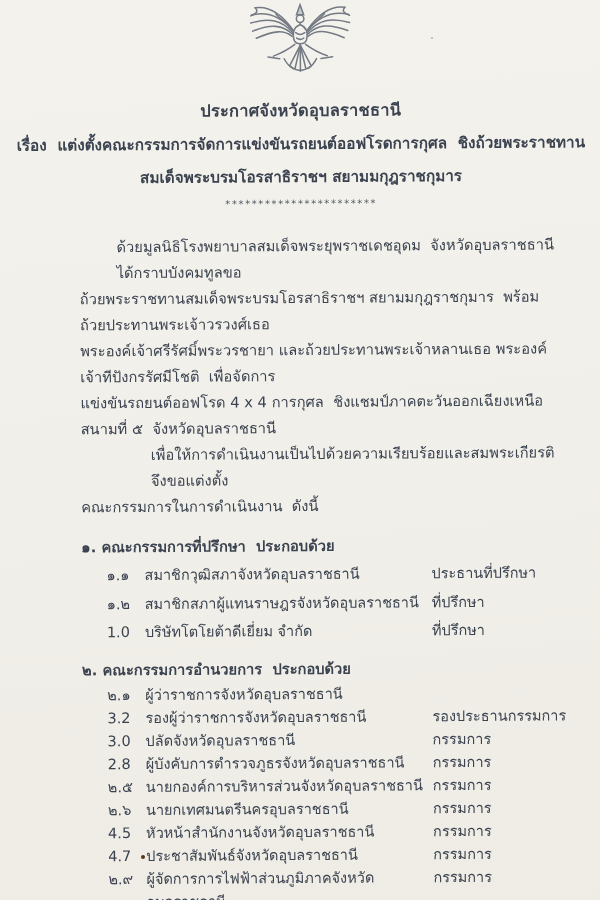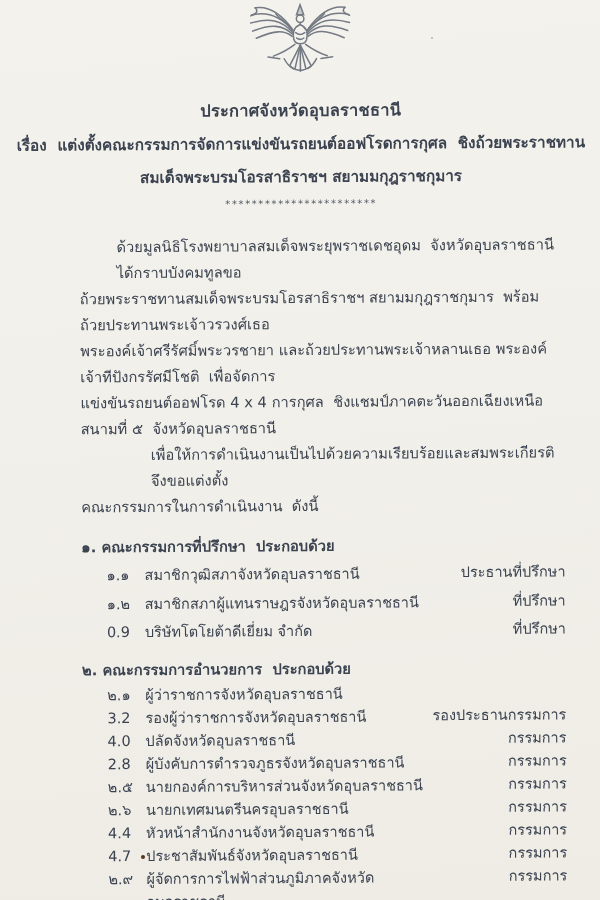--- a/index.html
+++ b/index.html
@@ -46,21 +46,21 @@
   .sec-heading.second { margin-top:11px; }
   .rows { margin-top:3px; }
   .row {
     display:flex; margin-left:103px; margin-right:38px;
     font-size:14.5px;
   }
   .sec1 .row { line-height:28.5px; }
   .sec2 .row { line-height:23px; }
   .row .no { width:38px; flex:0 0 auto; white-space:pre; }
   .row .name { flex:1 1 auto; white-space:pre-wrap; }
-  .row .role { flex:0 0 134px; text-align:right; white-space:pre;font-family:Liberation Mono, monospace; }
+  .row .role { flex:0 0 134px; text-align:left; white-space:pre; }
   .speck { position:absolute; border-radius:50%; }
   .speck.s1 { left:141px; top:855px; width:4px; height:4px; background:#59331f; }
   .speck.s2 { left:431px; top:37px; width:2px; height:2px; background:#b9b4aa; }
   svg.garuda { display:block; }
 </style>
 </head>
 <body>
 
 <div class="page">
   <div class="content">
@@ -124,61 +124,61 @@
           <span class="no">๑.๑</span>
           <span class="name">สมาชิกวุฒิสภาจังหวัดอุบลราชธานี</span>
           <span class="role">ประธานที่ปรึกษา</span>
         </div>
         <div class="row">
           <span class="no">๑.๒</span>
           <span class="name">สมาชิกสภาผู้แทนราษฎรจังหวัดอุบลราชธานี</span>
           <span class="role">ที่ปรึกษา</span>
         </div>
         <div class="row">
-          <span class="no">0.9</span>
+          <span class="no">1.0</span>
           <span class="name">บริษัทโตโยต้าดีเยี่ยม จำกัด</span>
           <span class="role">ที่ปรึกษา</span>
         </div>
       </div>
     </div>
 
     <div class="section sec2">
       <div class="sec-heading second">๒. คณะกรรมการอำนวยการ  ประกอบด้วย</div>
       <div class="rows">
         <div class="row">
           <span class="no">๒.๑</span>
           <span class="name">ผู้ว่าราชการจังหวัดอุบลราชธานี</span>
         </div>
         <div class="row">
           <span class="no">3.2</span>
           <span class="name">รองผู้ว่าราชการจังหวัดอุบลราชธานี</span>
           <span class="role">รองประธานกรรมการ</span>
         </div>
         <div class="row">
-          <span class="no">4.0</span>
+          <span class="no">3.0</span>
           <span class="name">ปลัดจังหวัดอุบลราชธานี</span>
           <span class="role">กรรมการ</span>
         </div>
         <div class="row">
           <span class="no">2.8</span>
           <span class="name">ผู้บังคับการตำรวจภูธรจังหวัดอุบลราชธานี</span>
           <span class="role">กรรมการ</span>
         </div>
         <div class="row">
           <span class="no">๒.๕</span>
           <span class="name">นายกองค์การบริหารส่วนจังหวัดอุบลราชธานี</span>
           <span class="role">กรรมการ</span>
         </div>
         <div class="row">
           <span class="no">๒.๖</span>
           <span class="name">นายกเทศมนตรีนครอุบลราชธานี</span>
           <span class="role">กรรมการ</span>
         </div>
         <div class="row">
-          <span class="no">4.4</span>
+          <span class="no">4.5</span>
           <span class="name">หัวหน้าสำนักงานจังหวัดอุบลราชธานี</span>
           <span class="role">กรรมการ</span>
         </div>
         <div class="row">
           <span class="no">4.7</span>
           <span class="name">ประชาสัมพันธ์จังหวัดอุบลราชธานี</span>
           <span class="role">กรรมการ</span>
         </div>
         <div class="row">
           <span class="no">๒.๙</span>

